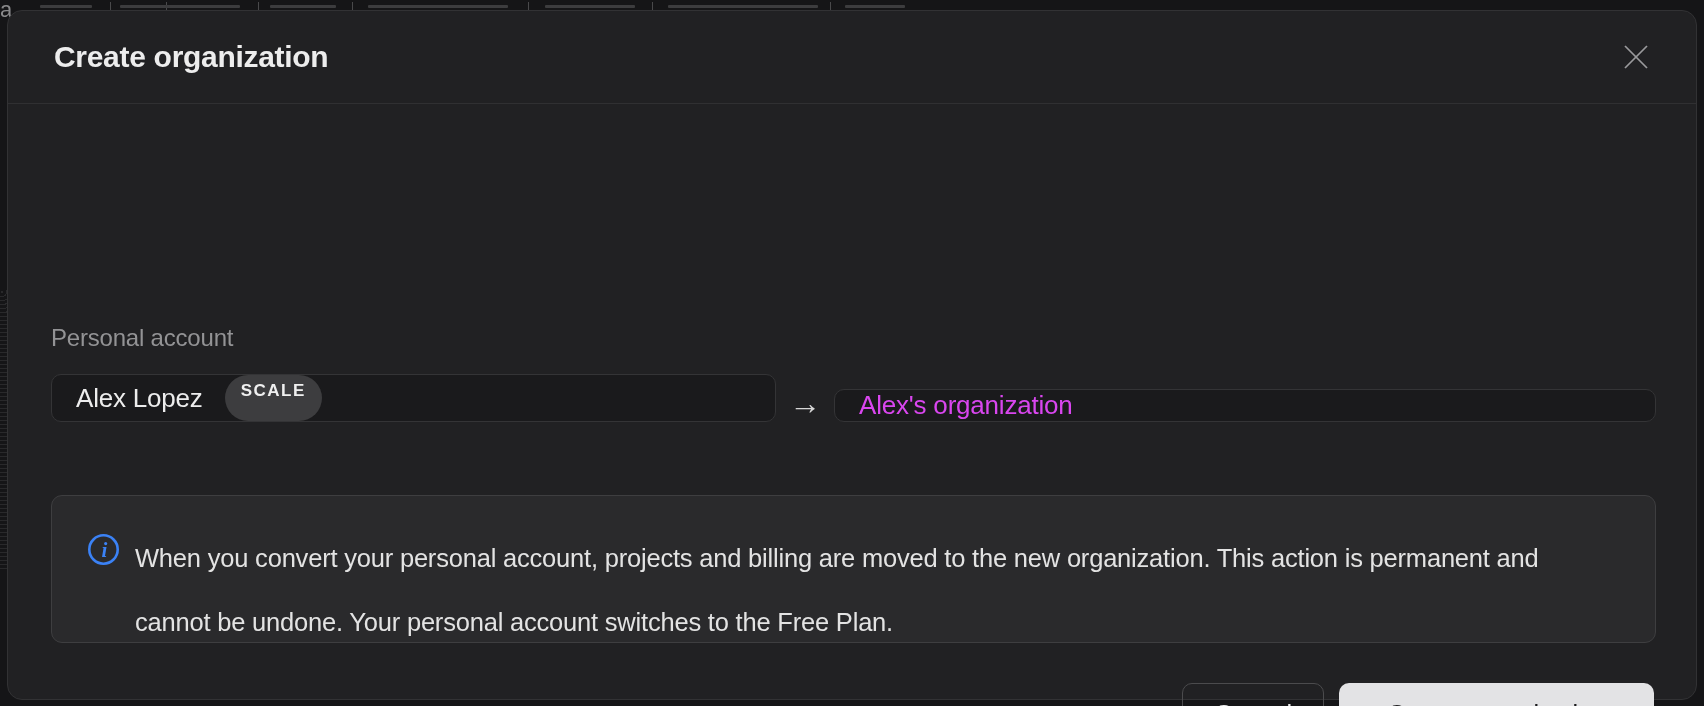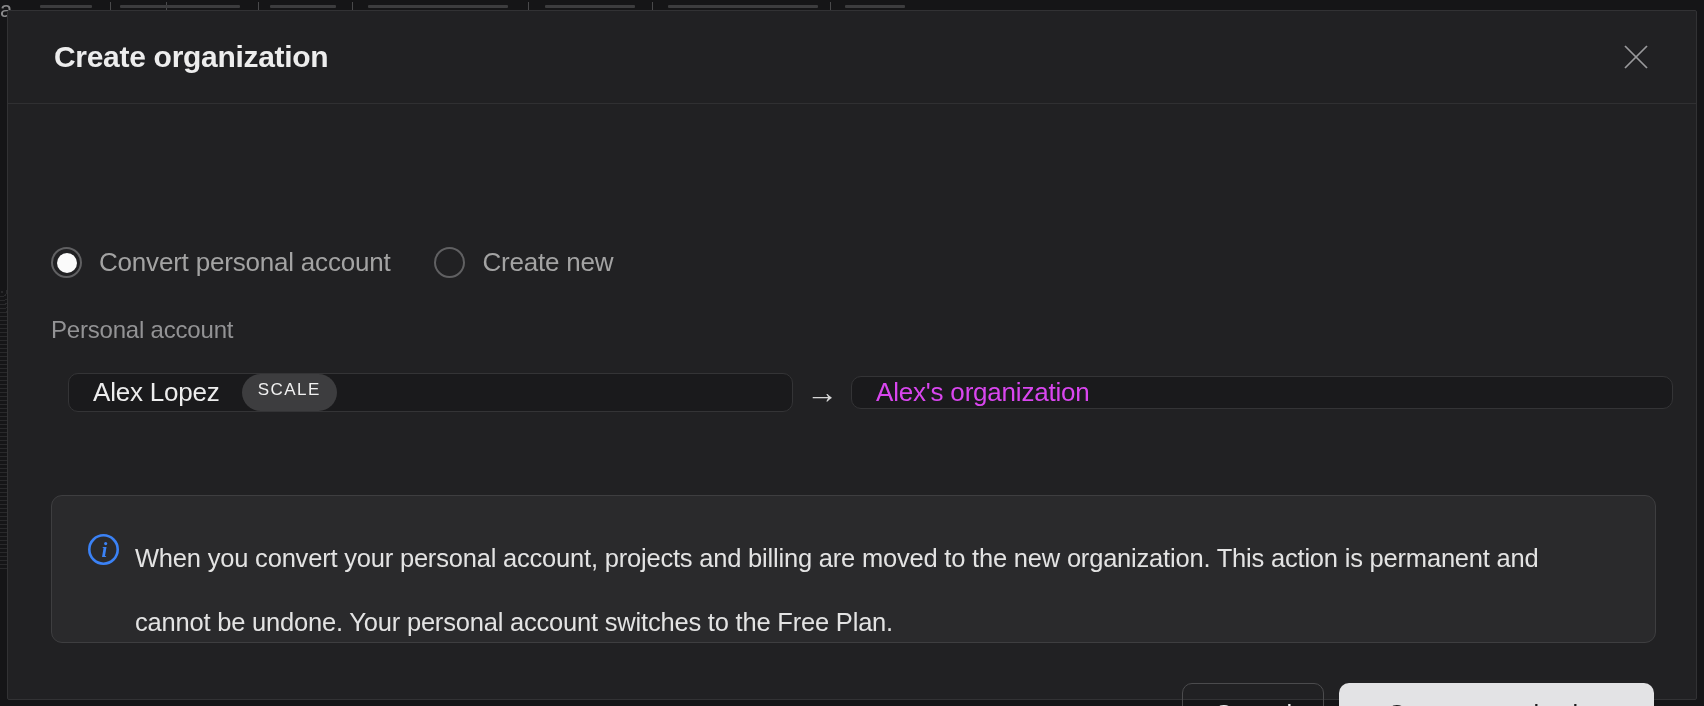--- a/index.html
+++ b/index.html
@@ -26,21 +26,21 @@
     position: absolute; left: 0; top: 290px; width: 7px; height: 280px;
     background: repeating-radial-gradient(circle at 2px 2px, #2e2e30 0 1px, transparent 1px 4px);
     opacity: .8;
   }
 
   
   .modal {
     position: absolute; left: 7px; top: 10px; width: 1690px; height: 690px;
     background: #212123;
     border: 1px solid #323234;
-    border-radius: 2px;
+    border-radius: 15px;
     display: flex; flex-direction: column;
   }
   .modal-header {
     height: 93px; flex: 0 0 93px;
     display: flex; align-items: center;
     padding: 0 40px 0 46px;
     border-bottom: 1px solid #303032;
   }
   .modal-title {
     font-size: 30px; font-weight: 700; letter-spacing: -0.3px; color: #ededed;
@@ -66,42 +66,42 @@
     display: flex; align-items: center; justify-content: center;
     flex: 0 0 31px;
   }
   .radio-option.selected .radio-circle::after {
     content: ""; width: 20px; height: 20px; border-radius: 50%; background: #fafafa;
   }
   .radio-label { font-size: 26px; color: #a3a3a3; letter-spacing: -0.2px; }
 
   
   .field-label { font-size: 24px; color: #939395; letter-spacing: -0.2px; }
-  .label-personal   { position: absolute; left: 43px; top: 212px; }
+  .label-personal   { position: absolute; left: 43px; top: 220px; }
   .label-neworg     { position: absolute; left: 826px; top: 216px; }
 
   
   .fields-row {
-    position: absolute; left: 60px; top: 258px; width: 1605px; height: 60px;
-    display: flex; align-items: center;
+    position: absolute; left: 43px; top: 258px; width: 1605px; height: 60px;
+    display: flex; align-items: flex-end;
   }
   .field {
     background: #1a1a1c;
     border: 1px solid #343436;
     border-radius: 10px;
     display: flex; align-items: center;
     padding: 0 24px;
   }
   .field-personal { flex: 0 0 725px; gap: 22px; }
   .field-neworg { flex: 1; }
   .field-value { font-size: 26px; color: #ededed; letter-spacing: -0.2px; white-space: nowrap; }
   .plan-badge {
     background: #3d3d3f; color: #f0f0f0;
-    font-size: 17px; font-weight: 400; letter-spacing: 1.5px;
-    padding: 7px 16px 13px; border-radius: 999px; line-height: 1;
+    font-size: 17px; font-weight: 700; letter-spacing: 1.5px;
+    padding: 7px 16px 22px; border-radius: 999px; line-height: 1;
   }
   .arrow-cell {
     flex: 0 0 58px; display: flex; align-items: center; justify-content: center;
     color: #d6d6d6; font-size: 32px;
   }
   .field-neworg input {
     width: 100%; background: transparent; border: none; outline: none;
     font-family: inherit; font-size: 26px; color: #d946ef; letter-spacing: -0.2px;
   }
 
@@ -170,30 +170,20 @@
     <button class="close-btn" aria-label="Close">
       <svg width="26" height="26" viewBox="0 0 26 26">
         <line x1="2" y1="2" x2="24" y2="24" stroke="#9a9a9c" stroke-width="1.7"></line>
         <line x1="24" y1="2" x2="2" y2="24" stroke="#9a9a9c" stroke-width="1.7"></line>
       </svg>
     </button>
   </div>
 
   <div class="modal-body">
 
-    <div class="radio-row">
-      <div class="radio-option selected">
-        <span class="radio-circle"></span>
-        <span class="radio-label">Convert personal account</span>
-      </div>
-      <div class="radio-option">
-        <span class="radio-circle"></span>
-        <span class="radio-label">Create new</span>
-      </div>
-    </div>
 
     <div class="field-label label-personal">Personal account</div>
 
     <div class="fields-row">
       <div class="field field-personal">
         <span class="field-value">Alex Lopez</span>
         <span class="plan-badge">SCALE</span>
       </div>
       <div class="arrow-cell">→</div>
       <div class="field field-neworg">

